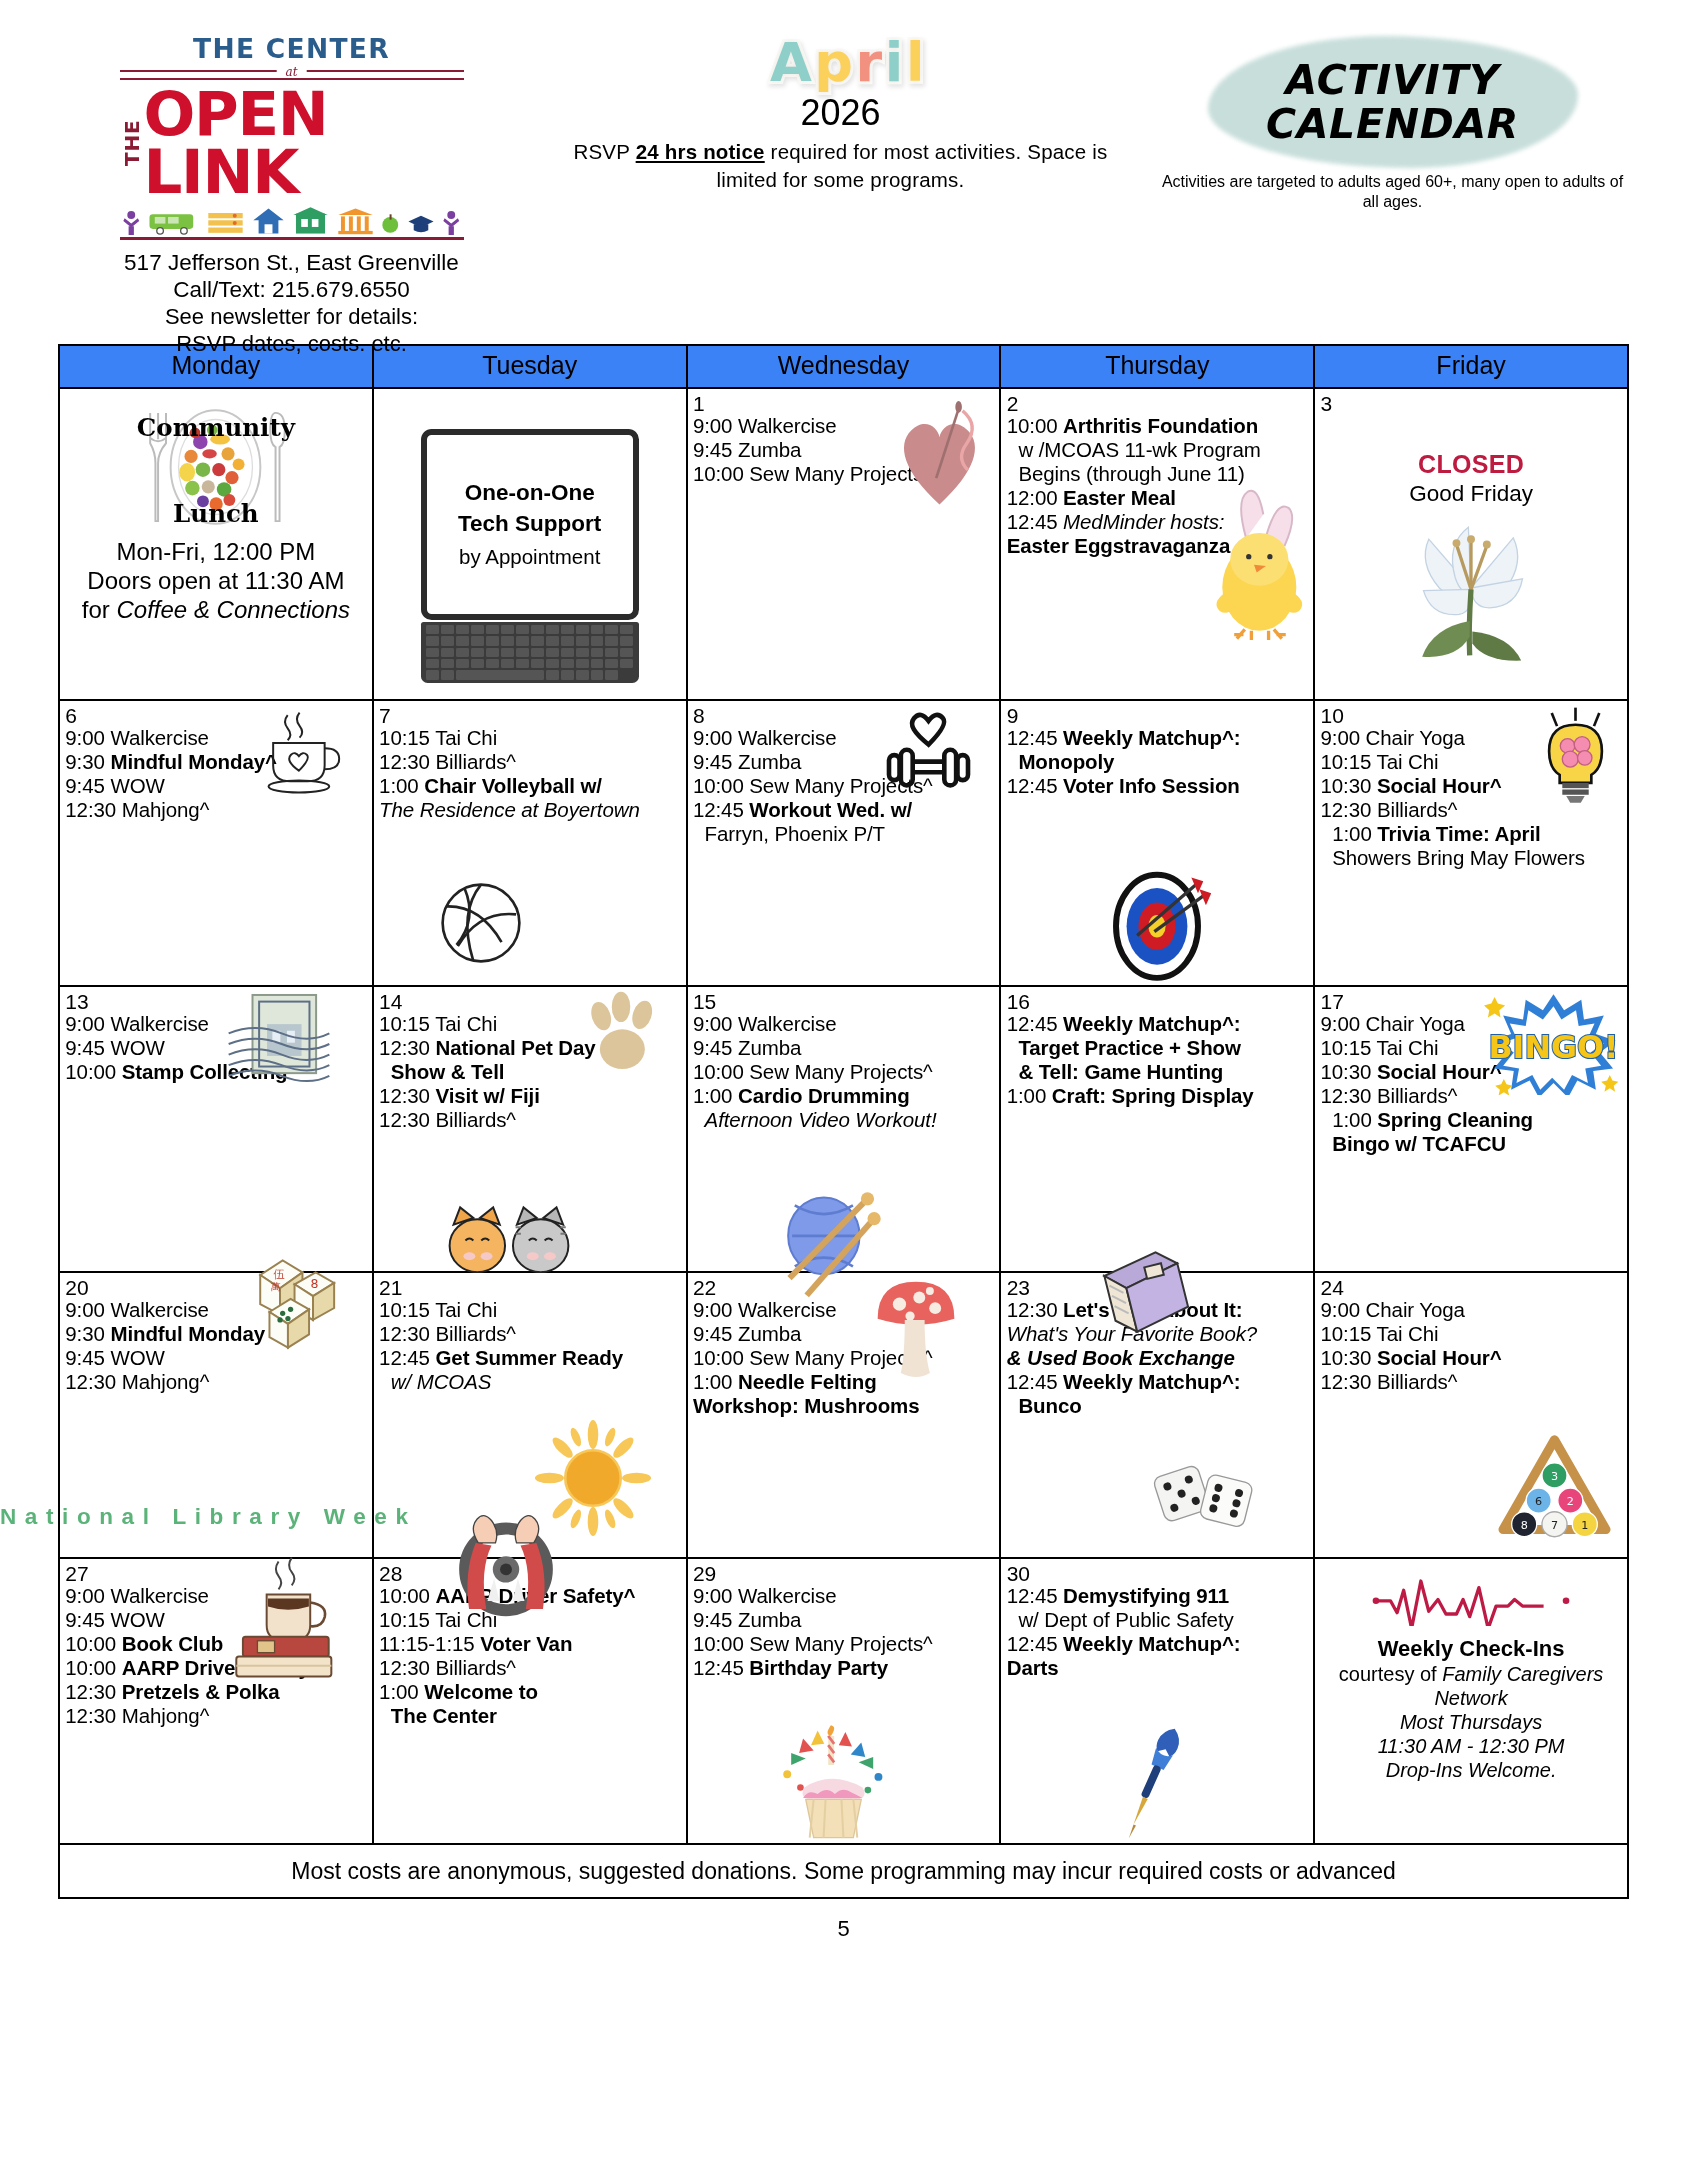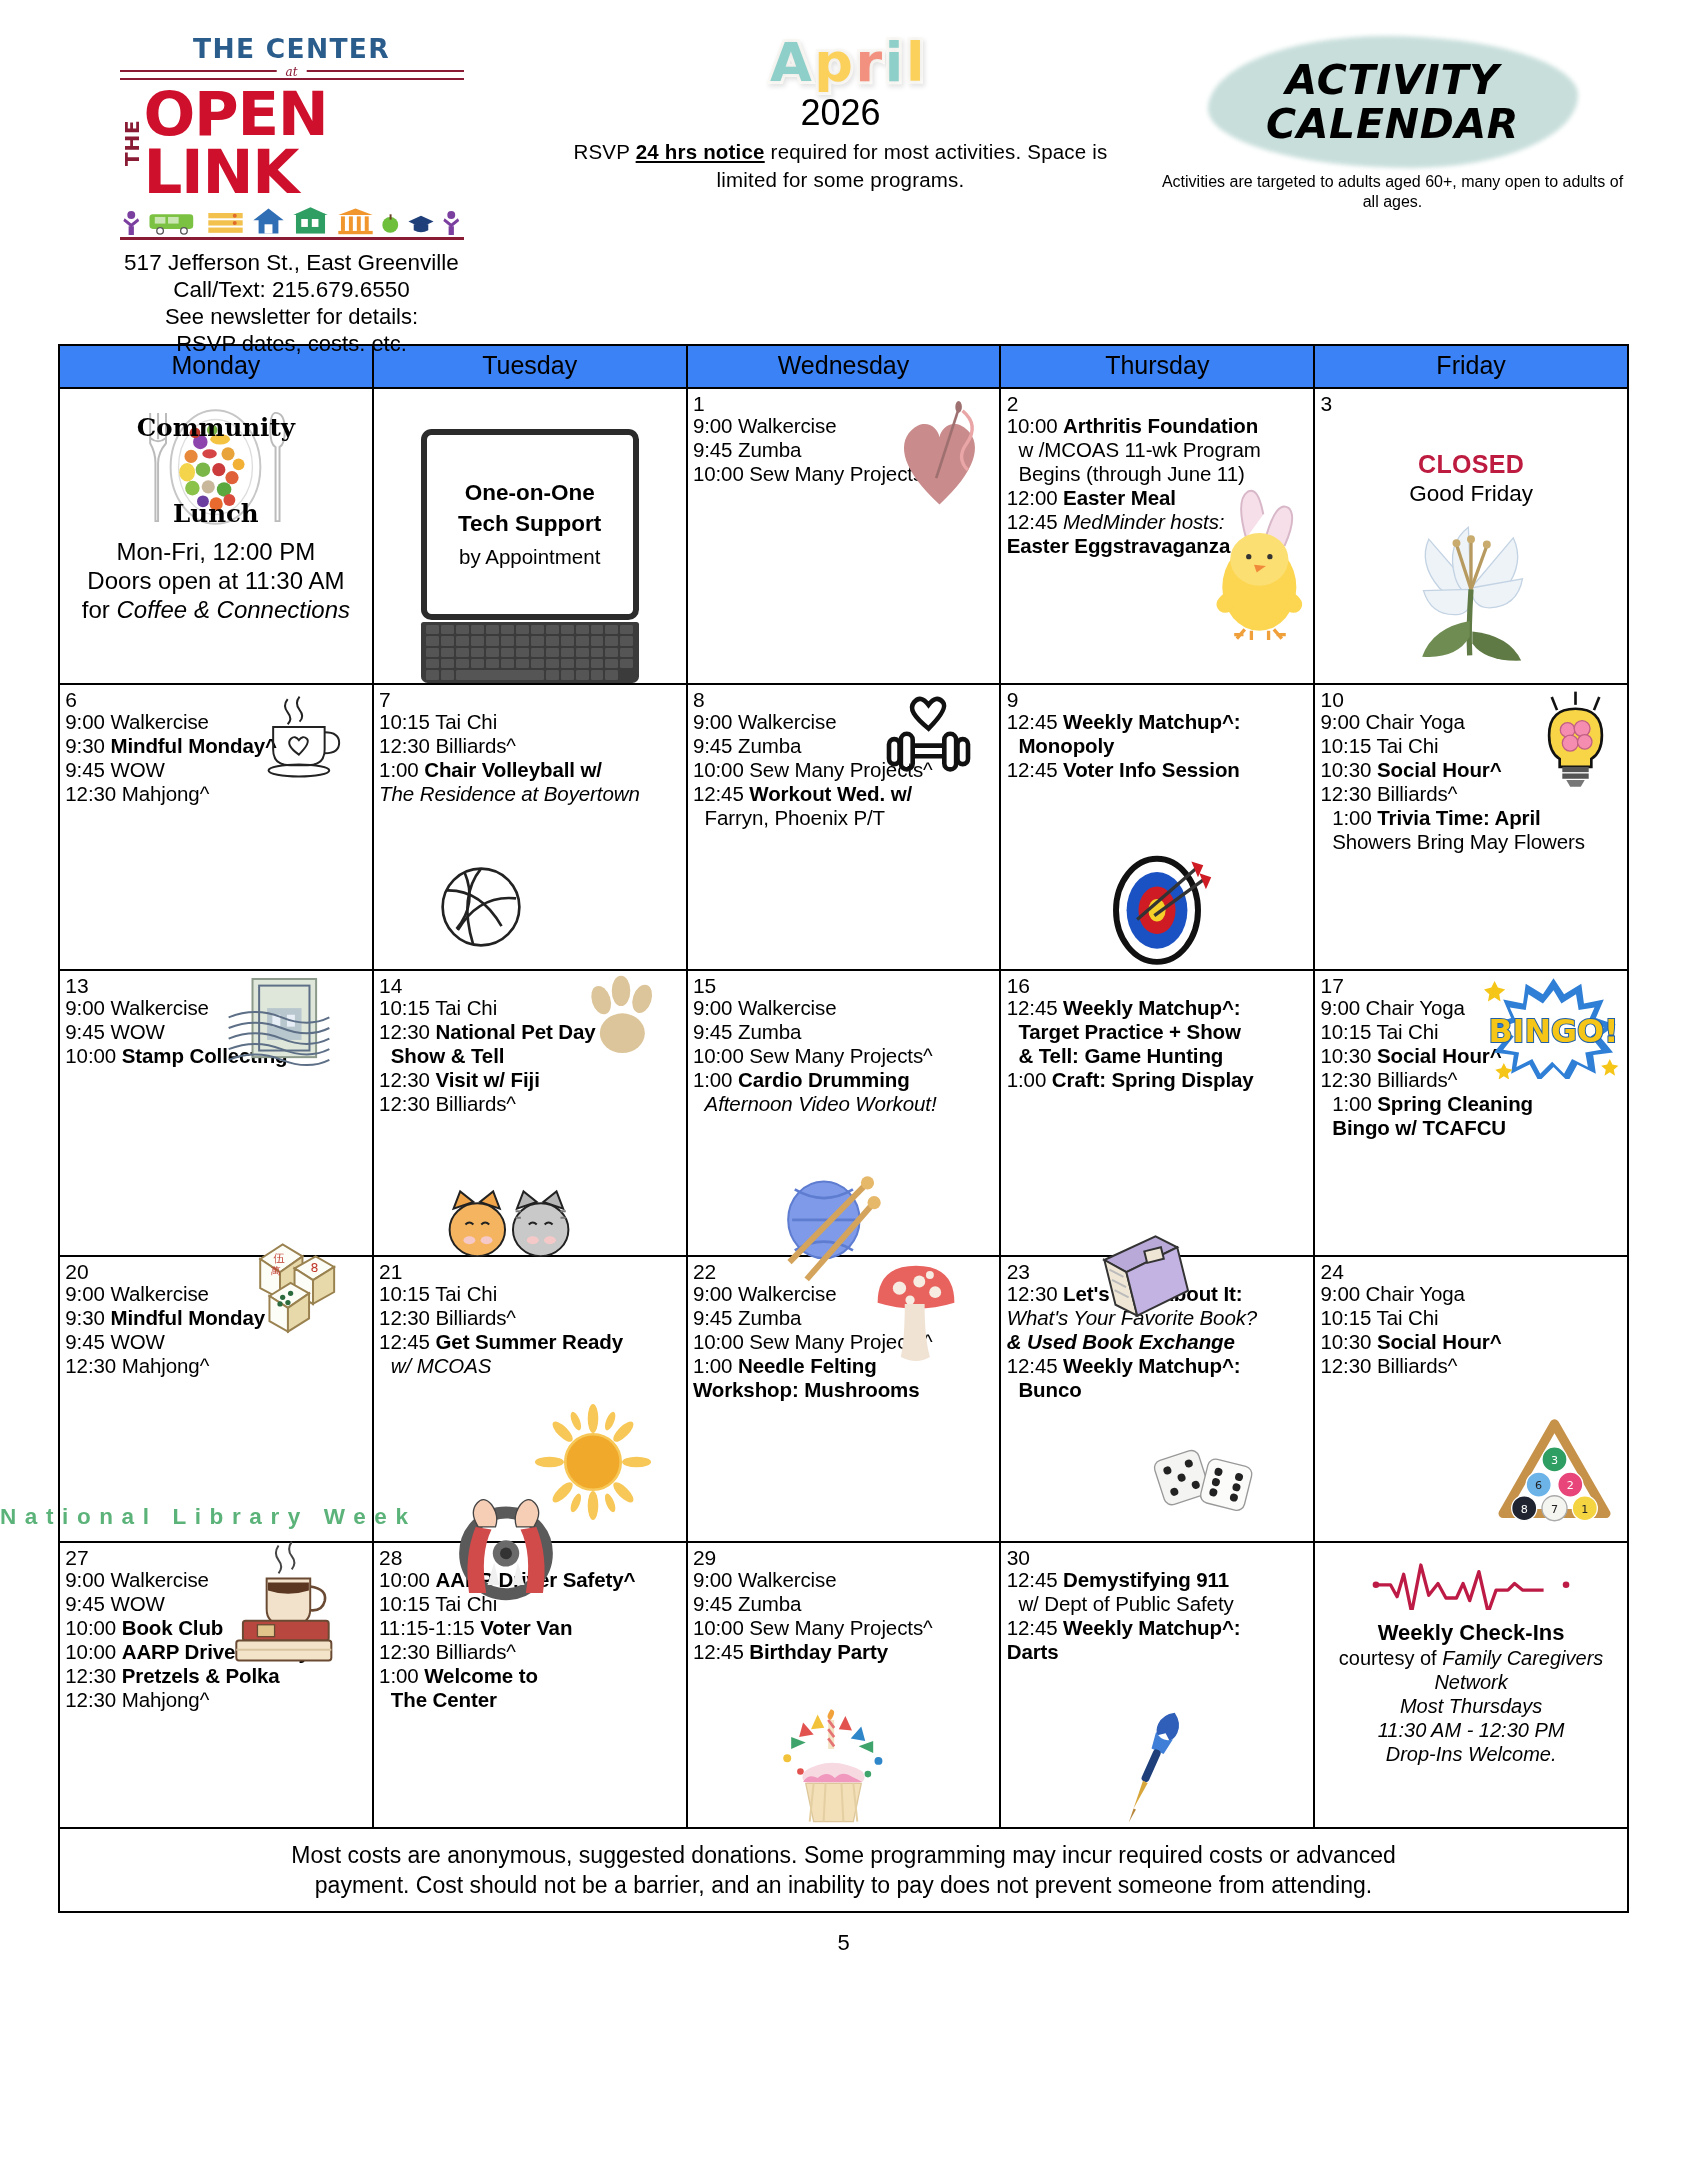--- a/index.html
+++ b/index.html
@@ -76,21 +76,21 @@
   .deco{position:absolute;pointer-events:none;}
 
   
   .lunchcell{display:flex;flex-direction:column;align-items:center;padding-top:12px;}
   .lunch-art{position:relative;width:179px;height:132px;display:flex;flex-direction:column;
              align-items:center;justify-content:center;}
   .lunch-word{font-family:"DejaVu Serif",serif;font-weight:bold;font-size:24.5px;position:relative;z-index:3;}
   .lunch-sub{text-align:center;font-size:24px;line-height:1.2;margin-top:5.3px;}
   .lunch-sub i{font-style:italic;}
 
-  .tablet{margin:40px auto 0 auto;width:218px;}
+  .tablet{margin:40px auto 16px auto;width:218px;}
   .tablet-screen{border:6px solid #2b2b2b;border-radius:10.6px;background:#fff;height:179px;
                  display:flex;flex-direction:column;align-items:center;justify-content:center;
                  text-align:center;line-height:1.35;}
   .tablet-screen .t1{font-weight:bold;font-size:22.5px;}
   .tablet-screen .t2{font-size:20.5px;margin-top:4px;}
   .kb{height:61px;background:#3b3b3b;border-radius:2.6px 2.6px 6.6px 6.6px;margin-top:2px;
       display:grid;grid-template-rows:repeat(5,1fr);gap:2px;padding:3.3px 5.3px;box-sizing:border-box;}
   .kbrow{display:grid;grid-template-columns:repeat(14,1fr);gap:2px;}
   .key{background:#555;border-radius:1.3px;}
 
@@ -937,20 +937,19 @@
       </tr>
     </tbody>
   </table>
 
   <div id="libweek-host" style="position:relative;">
     
   </div>
 
   <div class="footer">
     <div class="foot-note">Most costs are anonymous, suggested donations. Some programming may incur required costs or advanced</div>
-    <div class="foot-note">payment. Cost should not be a barrier, and an inability to pay does not prevent someone from attending.</div>
   </div>
 
   <div class="pageno">5</div>
 </div>
 
 <div class="libweek" id="libweek" style="position: absolute; left: 0px; right: 0px; top: 1504px;">National Library Week</div>
 
 
 </body></html>

